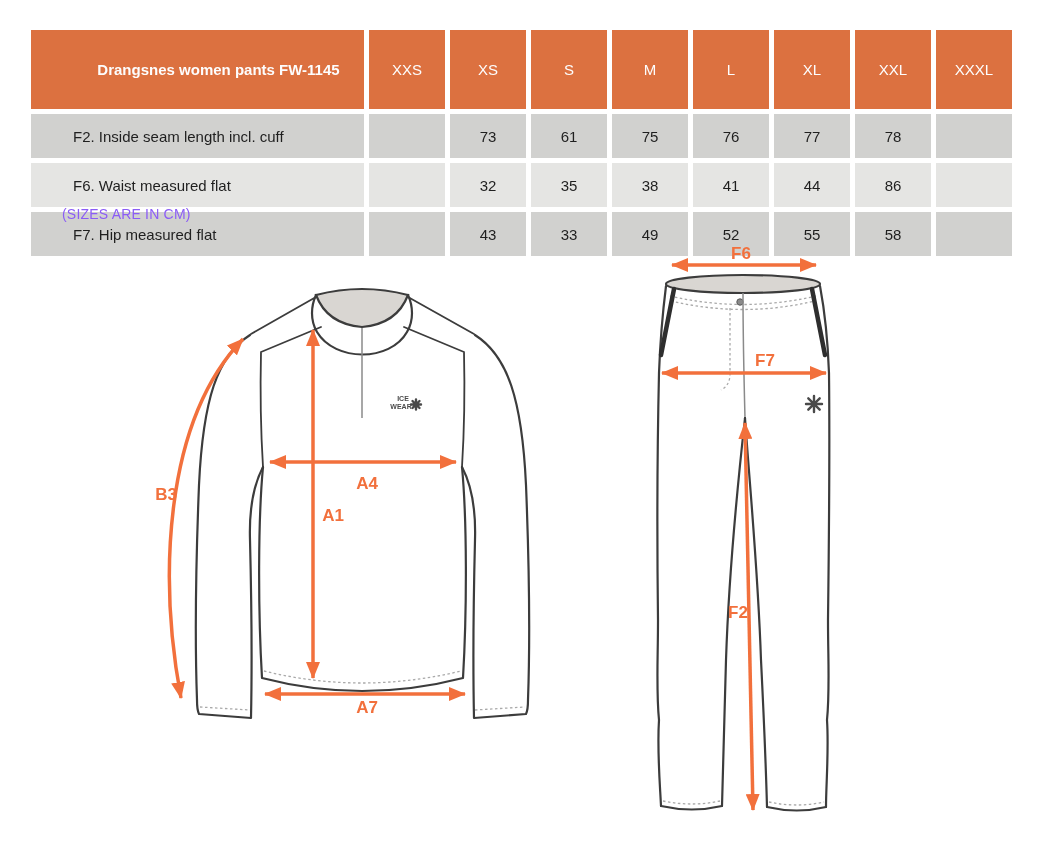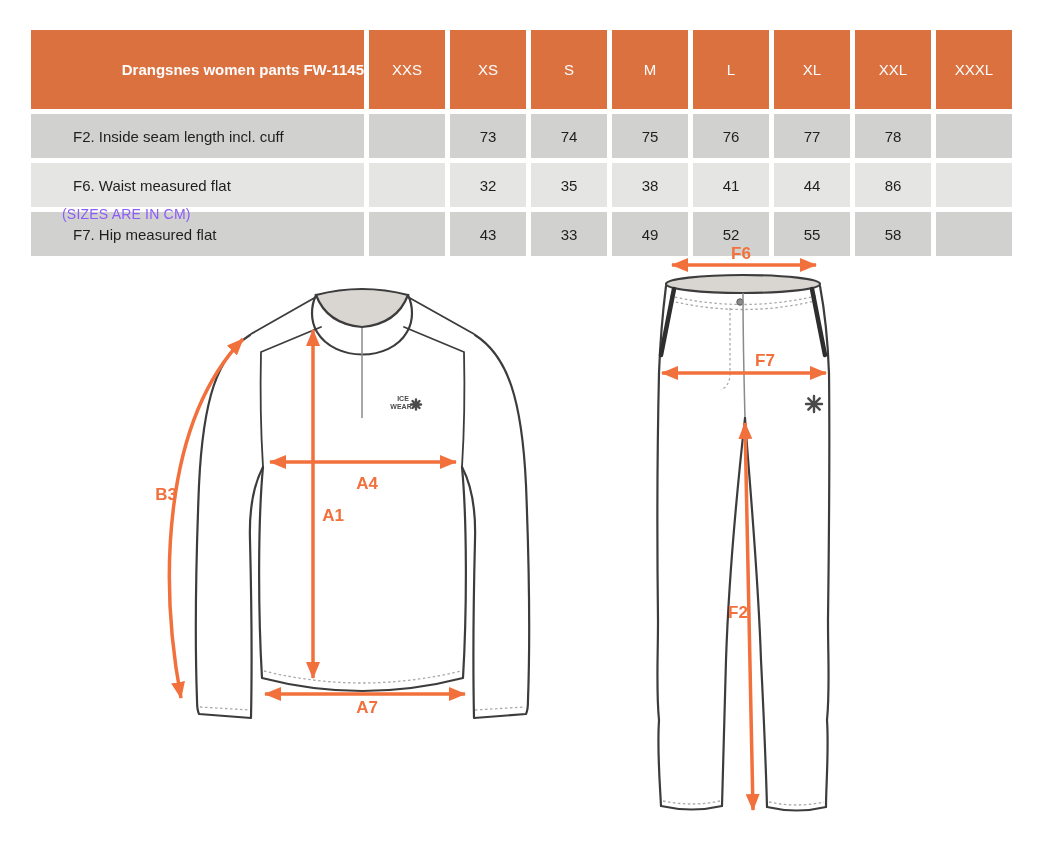--- a/index.html
+++ b/index.html
@@ -17,21 +17,21 @@
     font-family:"Liberation Sans",sans-serif;overflow:hidden;
   }
   table.size-table{
     position:absolute;left:26px;top:25px;
     border-collapse:separate;border-spacing:5px;table-layout:fixed;
   }
   table.size-table th,table.size-table td{
     font-size:15px;overflow:hidden;white-space:nowrap;
   }
   th.title-cell{
-    background:var(--orange);color:#fdfdfd;text-align:right;
+    background:var(--orange);color:#fdfdfd;text-align:center;
     padding:0 0 0 42px;font-weight:bold;height:47px;
   }
   th.size-cell{
     background:var(--orange);color:#fdfdfd;text-align:center;
     font-weight:normal;height:47px;padding:16px;
   }
   td.label-cell{text-align:left;padding:0 0 0 42px;color:#1f1f1f;height:36px;}
   td.value-cell{text-align:center;padding:0;color:#1f1f1f;height:44px;}
   tr.dark td{background:var(--row-dark);}
   tr.light td{background:var(--row-light);}
@@ -80,21 +80,21 @@
         <th class="size-cell">XL</th>
         <th class="size-cell">XXL</th>
         <th class="size-cell">XXXL</th>
       </tr>
     </thead>
     <tbody>
       <tr class="dark">
         <td class="label-cell">F2. Inside seam length incl. cuff</td>
         <td class="value-cell"></td>
         <td class="value-cell">73</td>
-        <td class="value-cell">74</td>
+        <td class="value-cell">61</td>
         <td class="value-cell">75</td>
         <td class="value-cell">76</td>
         <td class="value-cell">77</td>
         <td class="value-cell">78</td>
         <td class="value-cell"></td>
       </tr>
       <tr class="light">
         <td class="label-cell">F6. Waist measured flat</td>
         <td class="value-cell"></td>
         <td class="value-cell">32</td>

